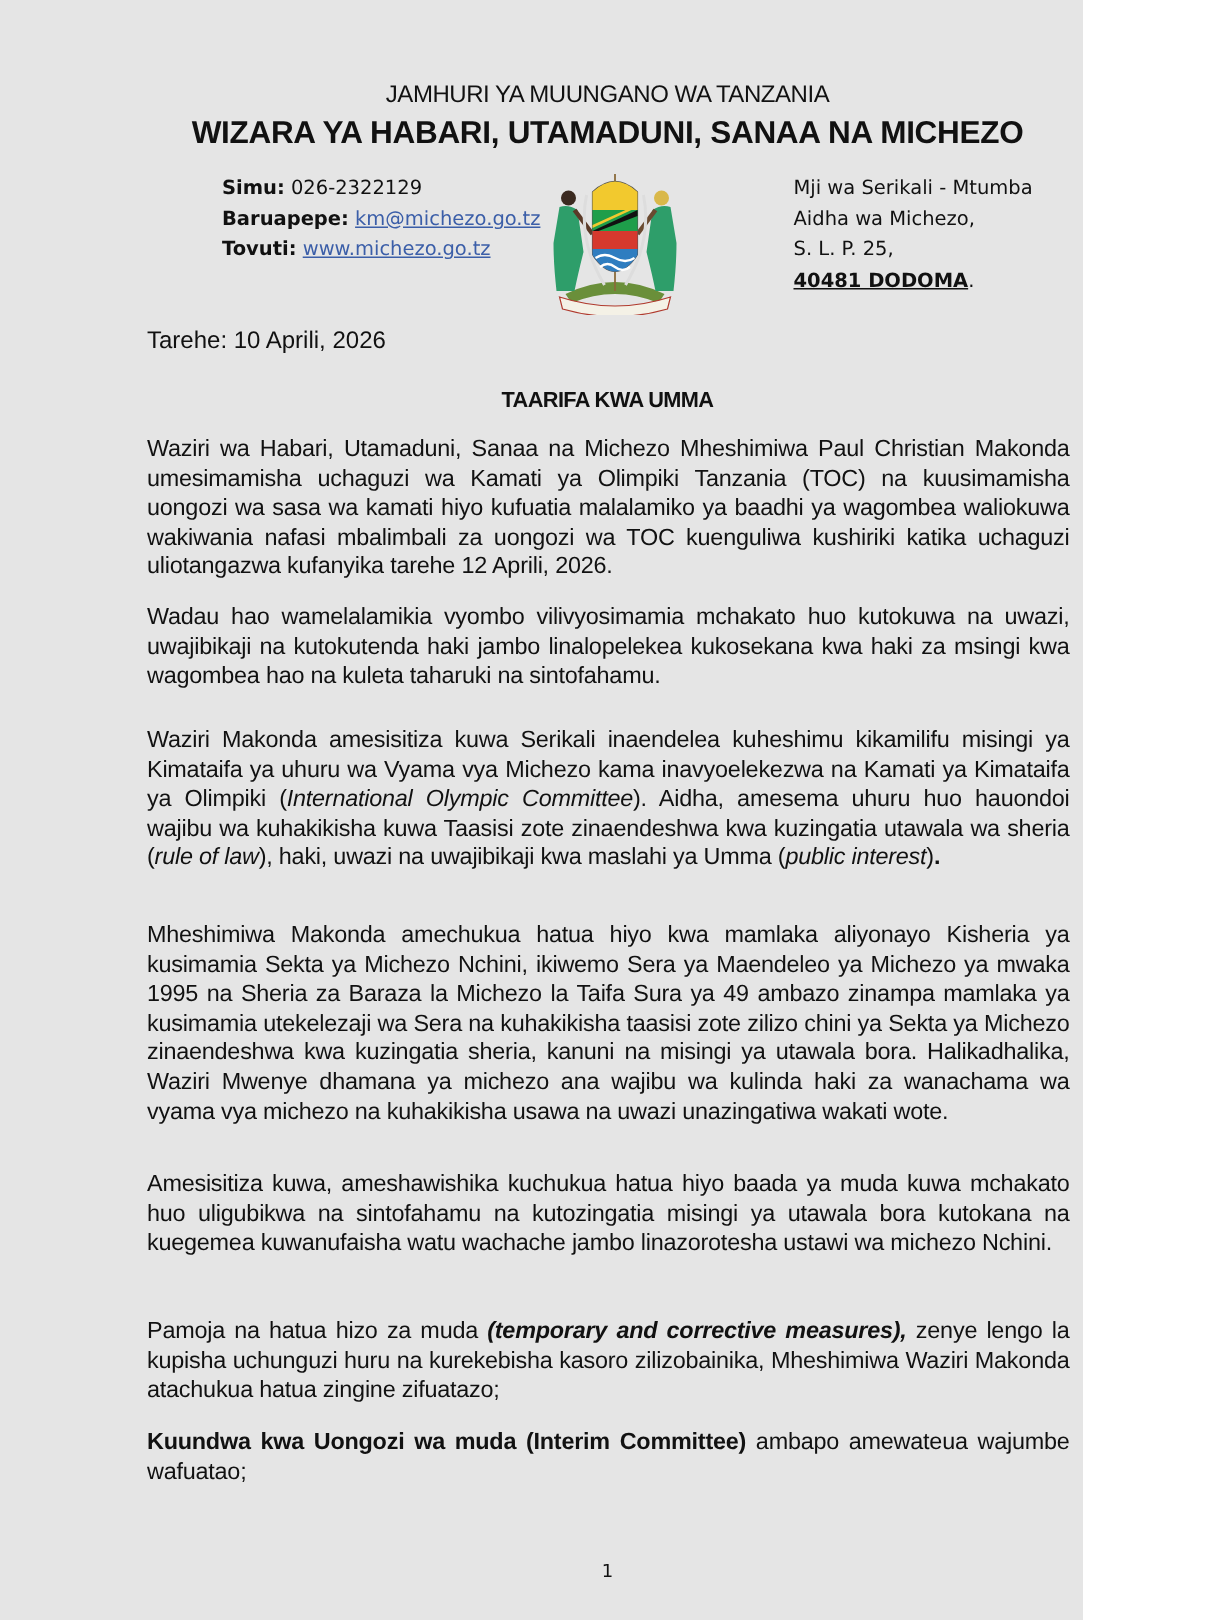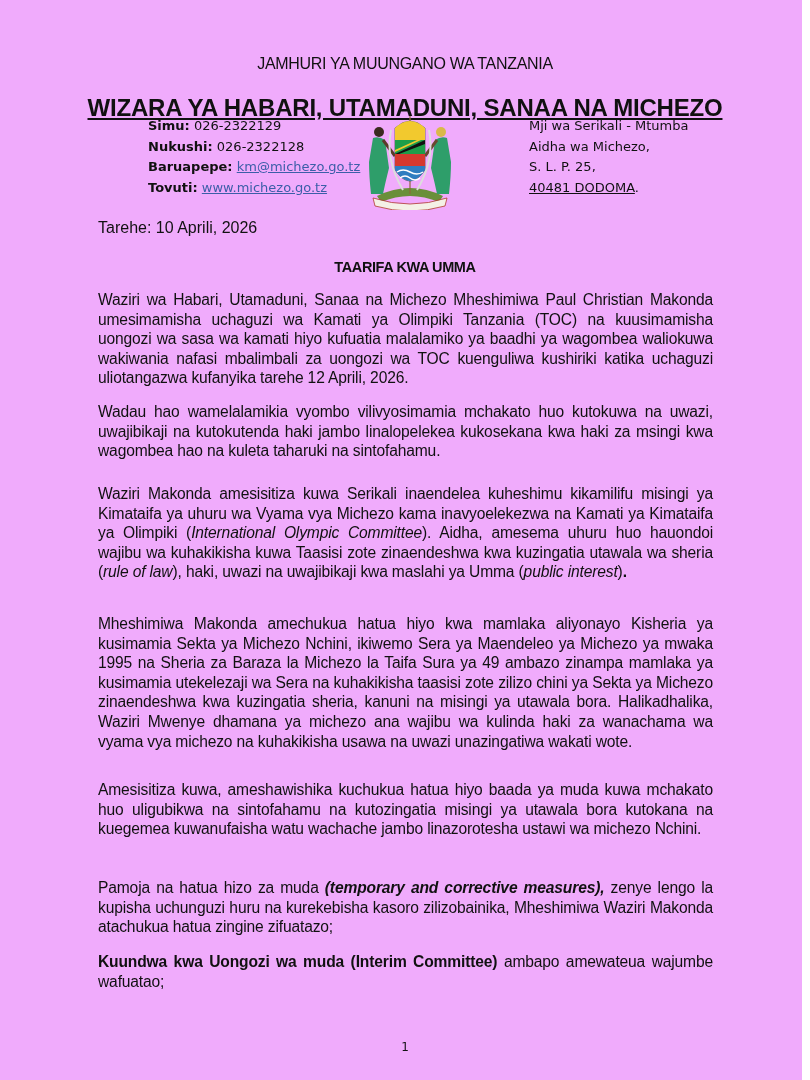--- a/index.html
+++ b/index.html
@@ -1,26 +1,26 @@
 <!DOCTYPE html>
 <html><head>
   <meta charset="utf-8">
   <style>
     html, body { margin:0; padding:0; background:#ffffff; }
     body { width:810px; height:1080px; position:relative; overflow:hidden; color:#111; }
-    .page { position:absolute; left:0; top:0; width:802px; height:1080px; background:#f0abfc; }
+    .page { position:absolute; left:0; top:0; width:722px; height:1080px; background:#e5e5e5; }
     .hdr1 { position:absolute; top:55px; left:0; width:810px; text-align:center;
             font-family:"Liberation Sans", sans-serif; font-size:16px; letter-spacing:-0.3px; color:#111; }
-    .hdr2 { position:absolute; top:94px; left:0; width:810px; text-align:center;
-            font-family:"Liberation Sans", sans-serif; font-size:24px; font-weight:bold; letter-spacing:-0.2px; color:#111;text-decoration:underline; }
+    .hdr2 { position:absolute; top:77px; left:0; width:810px; text-align:center;
+            font-family:"Liberation Sans", sans-serif; font-size:21px; font-weight:bold; letter-spacing:-0.2px; color:#111; }
     .contact { position:absolute; top:116px; left:102px; font-family:"DejaVu Sans", sans-serif; font-size:13px; line-height:20.5px; color:#111;margin-left:46px; }
     .contact .lbl { font-weight:bold; }
     .contact a { color:#3b5ea8; text-decoration:underline; }
     .addr { position:absolute; top:116px; left:490px; font-family:"DejaVu Sans", sans-serif; font-size:13px; line-height:20.5px; color:#111;margin-left:39px; }
-    .addr .city { font-weight:normal; text-decoration:underline; }
+    .addr .city { font-weight:bold; text-decoration:underline; }
     .crest { position:absolute; top:110px; left:355px; width:110px; height:100px; }
     .date { position:absolute; top:219px; left:98px; font-family:"Liberation Sans", sans-serif; font-size:16px; color:#111; }
     .title { position:absolute; top:259px; left:0; width:810px; text-align:center;
              font-family:"Liberation Sans", sans-serif; font-size:14.5px; font-weight:bold; letter-spacing:-0.4px; color:#111; }
     .para { position:absolute; left:98px; width:615px; font-family:"Liberation Sans", sans-serif;
             font-size:15.6px; line-height:19.6px; text-align:justify; color:#111; letter-spacing:-0.15px; }
     .pagenum { position:absolute; top:1040px; left:0; width:810px; text-align:center;
                font-family:"DejaVu Sans", sans-serif; font-size:12px; color:#111; }
   </style>
 </head>
@@ -28,24 +28,20 @@
 
 <div class="page">
 
   <div class="hdr1">JAMHURI YA MUUNGANO WA TANZANIA</div>
   <div class="hdr2">WIZARA YA HABARI, UTAMADUNI, SANAA NA MICHEZO</div>
 
   <div class="contact">
     <div>
       <span class="lbl">Simu:</span>
       <span>026-2322129</span>
-    </div>
-    <div>
-      <span class="lbl">Nukushi:</span>
-      <span>026-2322128</span>
     </div>
     <div>
       <span class="lbl">Baruapepe:</span>
       <a>km@michezo.go.tz</a>
     </div>
     <div>
       <span class="lbl">Tovuti:</span>
       <a>www.michezo.go.tz</a>
     </div>
   </div>

